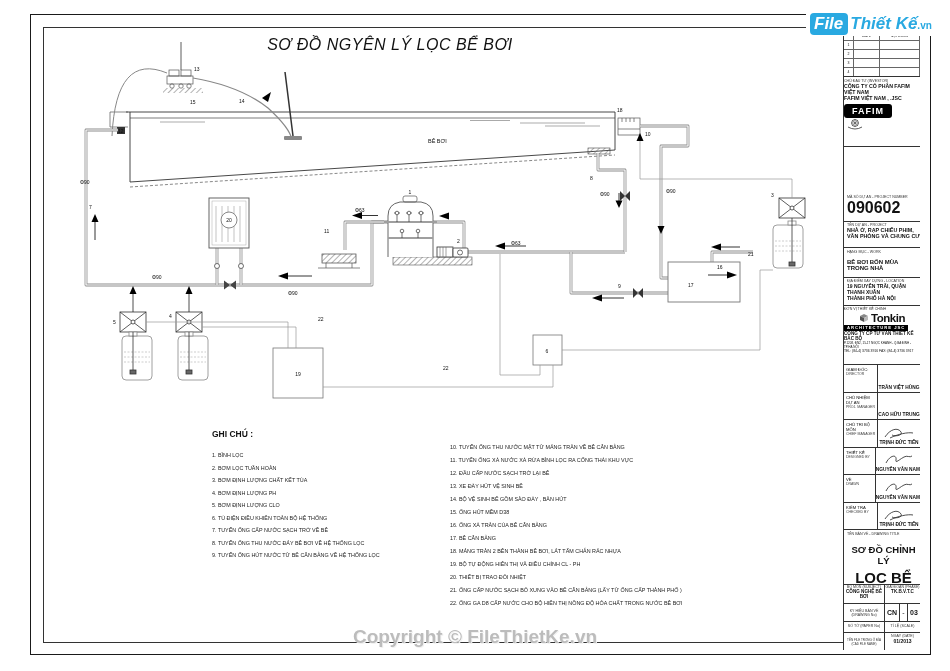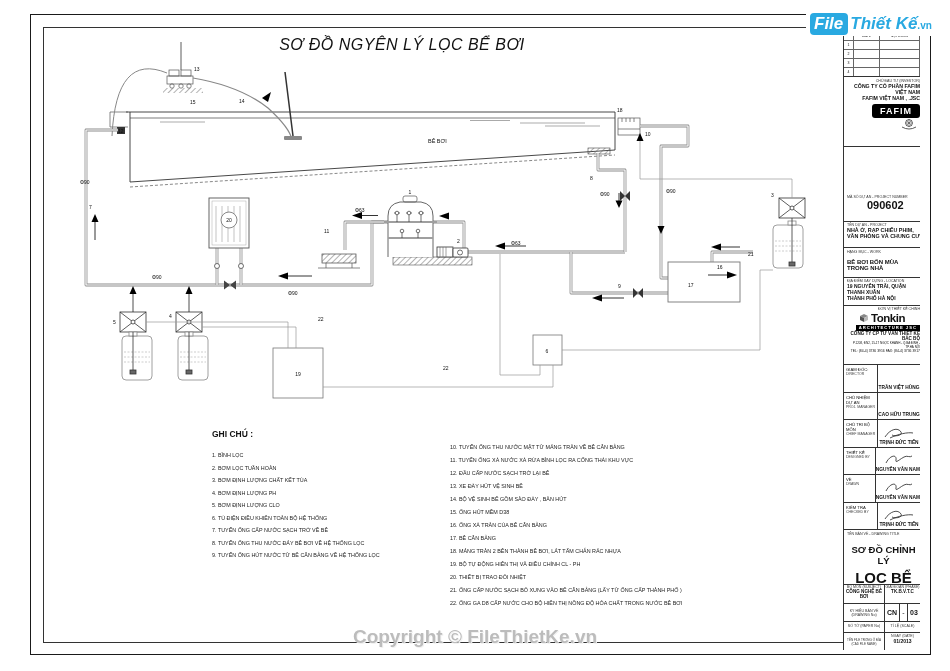--- a/index.html
+++ b/index.html
@@ -1,41 +1,41 @@
 <!DOCTYPE html>
 <html><head>
 <meta charset="utf-8">
 <style>
   html,body{margin:0;padding:0;background:#fff;}
   .sheet{position:relative;width:950px;height:671px;background:#fff;overflow:hidden;
          font-family:"Liberation Sans",sans-serif;color:#111;}
   .abs{position:absolute;}
   .frame-outer{left:30px;top:14px;width:899px;height:639px;border:1.6px solid #1a1a1a;}
   .frame-inner{left:43px;top:27px;width:874px;height:614px;border:0.8px solid #333;}
-  .main-title{left:162px;top:36px;width:480px;text-align:center;font-style:italic;
+  .main-title{left:150px;top:36px;width:480px;text-align:center;font-style:italic;
               font-size:16px;letter-spacing:.5px;color:#111;}
   
   .legend-head{left:212px;top:429px;font-size:8.5px;font-weight:bold;}
   .legend-col{font-size:5.4px;color:#222;}
   .legend-left{left:212px;top:449px;width:235px;line-height:12.5px;}
   .legend-right{left:450px;top:441px;width:280px;line-height:13px;}
   
   .logo{left:806px;top:12px;background:#fff;padding:2px 4px;white-space:nowrap;z-index:30;}
   .logo .l-file{background:#29a9e1;color:#fff;font-weight:bold;font-style:italic;
                 font-size:17px;padding:1px 5px 2px 4px;border-radius:4px;}
   .logo .l-brand{color:#29a9e1;font-weight:bold;font-style:italic;font-size:17px;margin-left:2px;}
   .logo .l-vn{color:#29a9e1;font-weight:bold;font-size:10px;}
   
   .copyright{left:0;top:626px;width:950px;text-align:center;font-size:19px;font-weight:bold;
              color:#bcbcbc;text-shadow:1px 1px 0 #f2f2f2;z-index:25;}
   
   .tblock{left:843px;top:27px;width:76px;height:623px;border-left:.8px solid #333;background:#fff;
           font-size:5px;z-index:10;}
   .sec{position:absolute;left:0;width:76px;border-bottom:.8px solid #333;box-sizing:border-box;
-       overflow:hidden;text-align:right;}
+       overflow:hidden;text-align:left;}
   .lab{font-size:3.6px;color:#333;display:block;}
   .rev-grid{display:grid;grid-template-columns:10px 26px 40px;font-size:3.5px;}
   .rev-grid div{border-right:.5px solid #666;border-bottom:.5px solid #666;height:8px;
                 display:flex;align-items:center;justify-content:center;overflow:hidden;}
   .fafim-box{display:inline-block;background:#000;color:#fff;font-weight:bold;font-size:9px;
              letter-spacing:1px;padding:2px 8px;border-radius:3px;}
   .vnt-glyph{font-weight:900;font-size:21px;letter-spacing:-1px;font-family:"DejaVu Sans",sans-serif;}
   .tonkin-name{font-weight:900;font-size:11.5px;letter-spacing:-.5px;}
   .tonkin-bar{display:inline-block;background:#000;color:#fff;font-size:4.2px;font-weight:bold;
               letter-spacing:1px;padding:.5px 3px;}
@@ -362,21 +362,21 @@
       <svg width="22" height="12" viewBox="0 0 22 12">
         <circle cx="11" cy="5" r="3.4" fill="none" stroke="#333" stroke-width=".8"></circle>
         <path d="M11,1 V9 M7.6,5 H14.4 M8.5,2.5 L13.5,7.5 M13.5,2.5 L8.5,7.5" stroke="#333" stroke-width=".5"></path>
         <path d="M4,9 Q11,13 18,9" stroke="#333" stroke-width=".8" fill="none"></path>
       </svg>
     </div>
 
 
     <div class="sec" style="top:166px;height:29px;text-align:left;padding-left:3px;">
       <span class="lab" style="margin-top:2px;">MÃ SỐ DỰ ÁN - PROJECT NUMBER</span>
-      <span style="font-size:11px;font-weight:bold;margin-left:20px;">090602</span>
+      <span style="font-size:16px;font-weight:bold;">090602</span>
     </div>
 
     <div class="sec" style="top:195px;height:26px;text-align:left;padding-left:3px;">
       <span class="lab" style="margin-top:1px;">TÊN DỰ ÁN - PROJECT</span>
       <span style="font-size:5.4px;font-weight:bold;display:block;">NHÀ Ở, RẠP CHIẾU PHIM,</span>
       <span style="font-size:5.4px;font-weight:bold;display:block;">VĂN PHÒNG VÀ CHUNG CƯ</span>
     </div>
 
     <div class="sec" style="top:221px;height:30px;text-align:left;padding-left:3px;">
       <span class="lab" style="margin-top:2px;">HẠNG MỤC - WORK</span>

